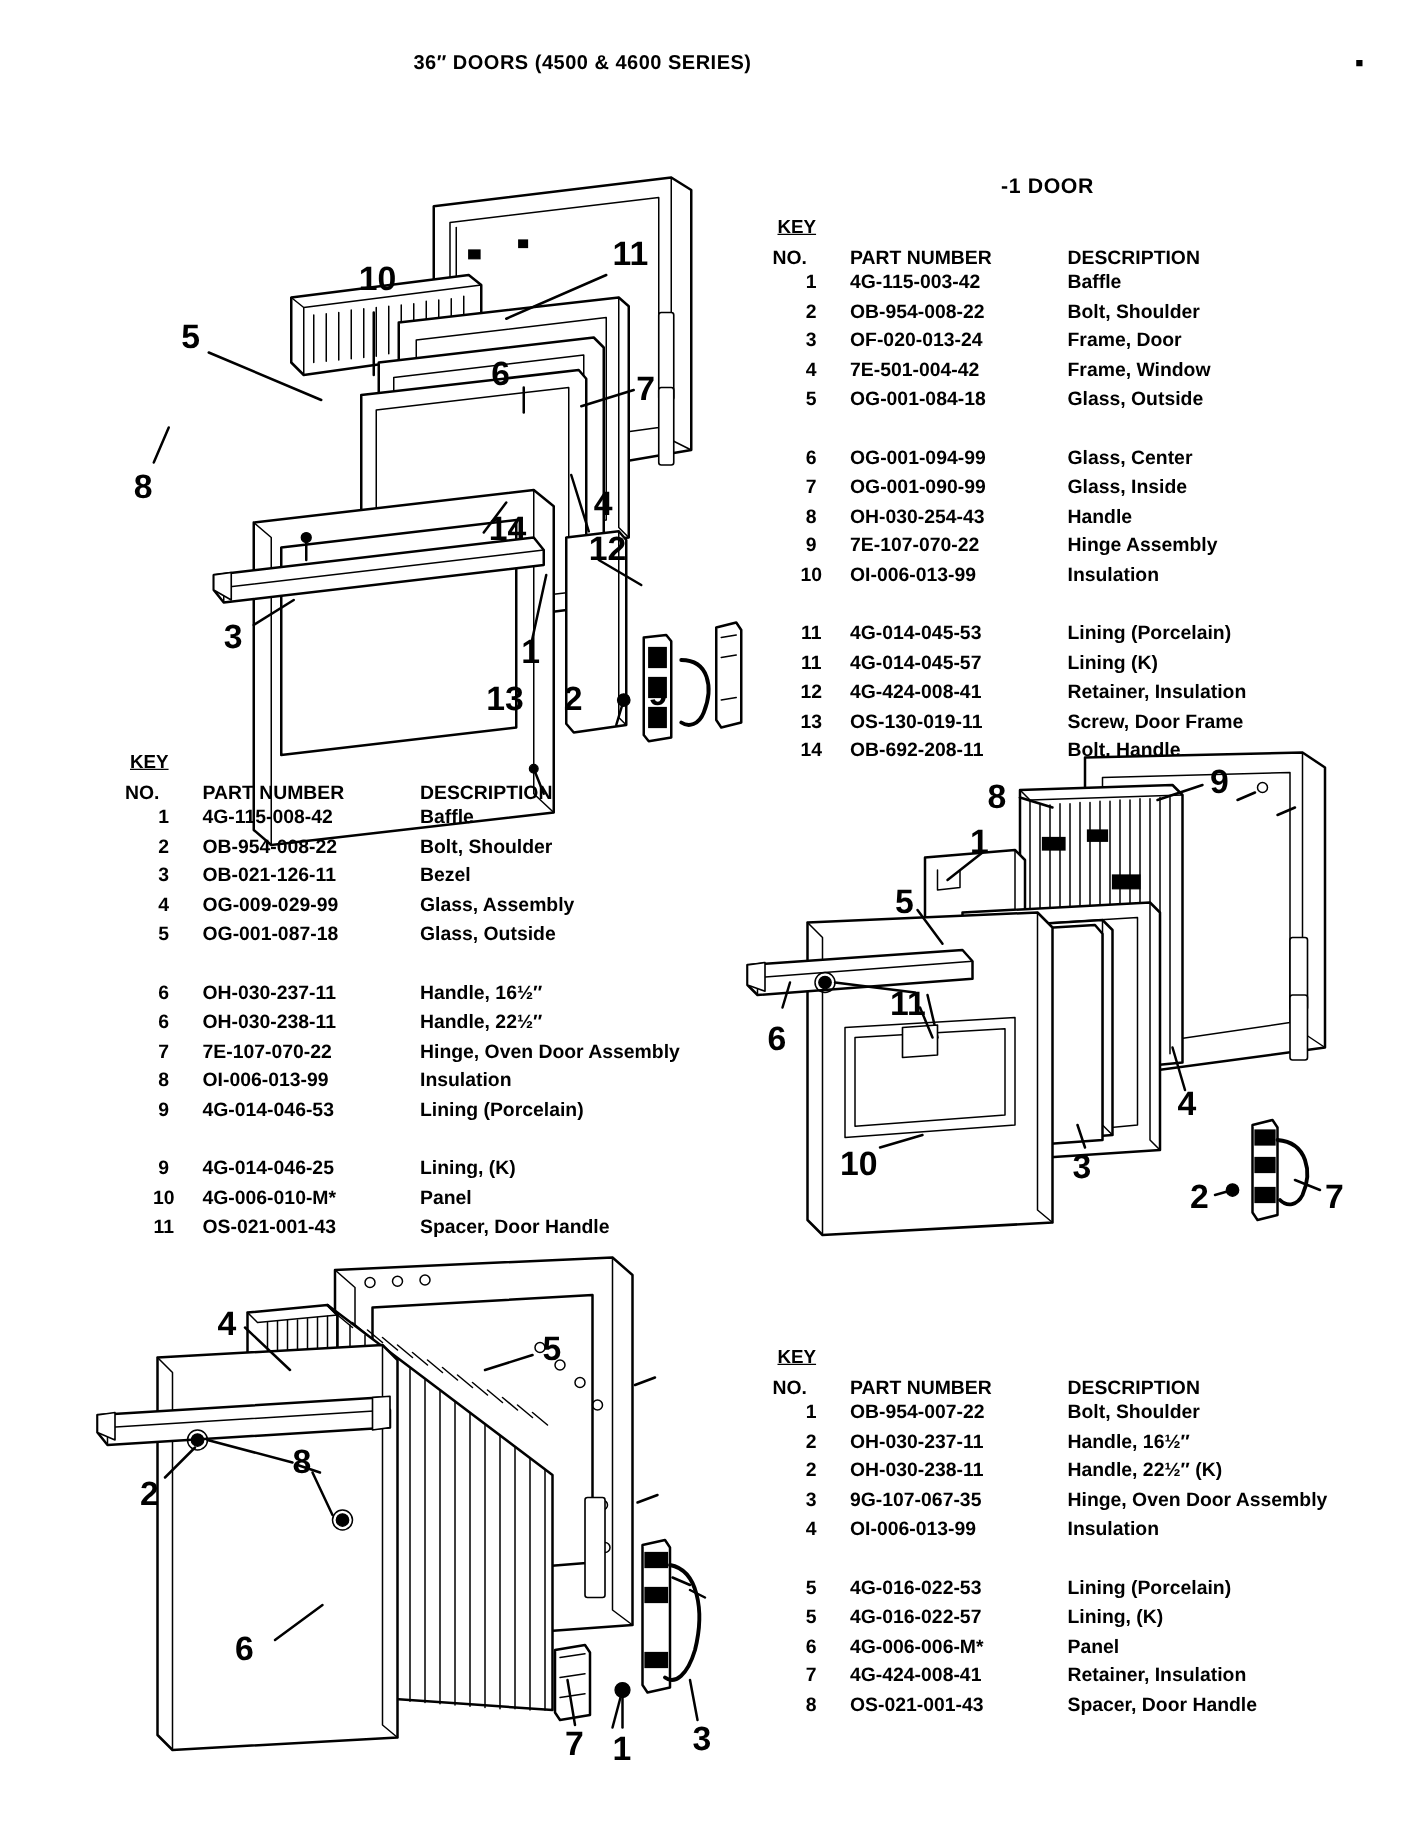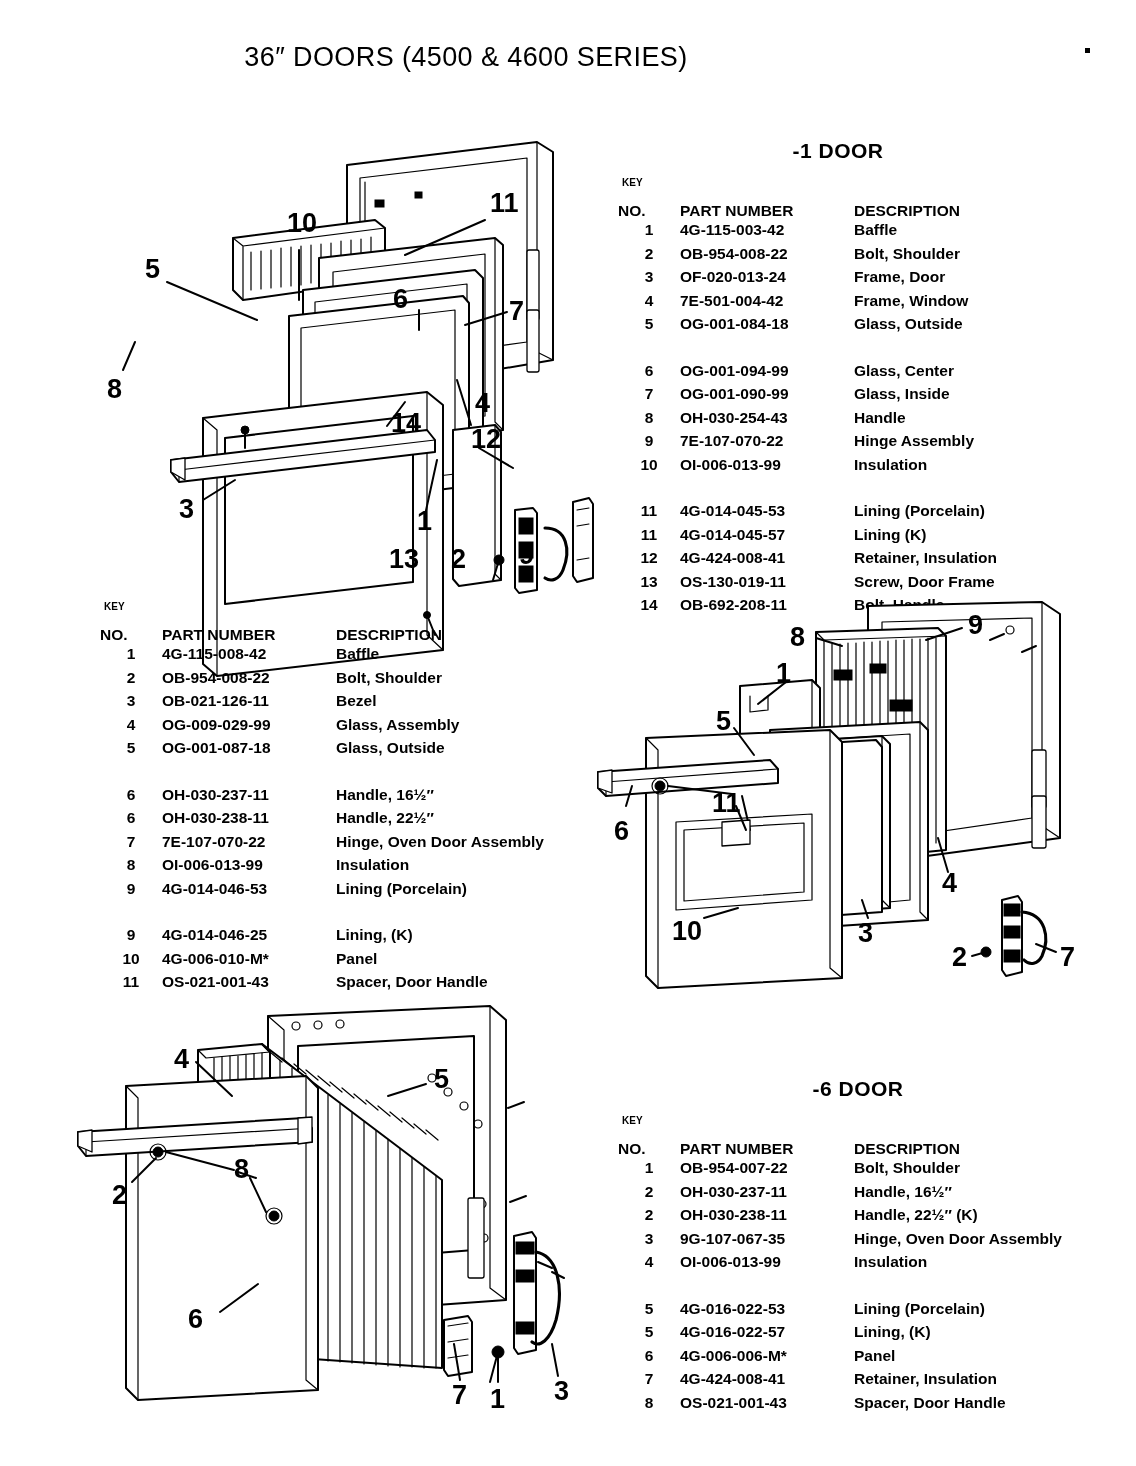--- a/index.html
+++ b/index.html
@@ -14,42 +14,42 @@
     font-family: "Liberation Sans", sans-serif;
     color: #000000;
     overflow: hidden;
   }
 
   
   #page-title {
     position: absolute;
     top: 42px; left: 0; width: 932px;
     text-align: center;
-    font-size: 27px;
-    font-weight: normal;
+    font-size: 16px;
+    font-weight: bold;
     letter-spacing: 0.4px;
   }
 
   
   .speck {
     position: absolute;
     width: 5px; height: 5px;
     background: #000;
   }
 
   
   .parts-table {
     position: absolute;
     font-size: 15.5px;
     font-weight: bold;
     line-height: 1;
   }
   .parts-table .tbl-title {
     text-align: center;
-    font-size: 21px;
+    font-size: 17px;
     font-weight: bold;
     letter-spacing: 0.5px;
     margin-bottom: 17px;
   }
   .parts-table table {
     border-collapse: collapse;
     width: 100%;
   }
   .parts-table th, .parts-table td {
     padding: 0;
@@ -63,22 +63,23 @@
   .col-part  { width: 174px; text-align: left; }
   .col-desc  { text-align: left; }
 
   .hdr-keyline { text-align: left; padding-left: 4px; }
   .hdr-row th { padding-bottom: 4px; }
 
   
   .keyhead {
     position: absolute;
     left: 0; top: 0;
-    font-size: 10px;
+    font-size: 15px;
     font-weight: bold;
+    text-decoration: underline;
   }
 
   
   .drawing { position: absolute; }
   .drawing svg { display: block; overflow: visible; }
   .ln   { fill: none; stroke: #000; stroke-width: 2; stroke-linecap: round; stroke-linejoin: round; }
   .ln-t { fill: none; stroke: #000; stroke-width: 1.2; stroke-linecap: round; stroke-linejoin: round; }
   .ln-h { fill: none; stroke: #000; stroke-width: 3.1; stroke-linecap: round; stroke-linejoin: round; }
   .fillw { fill: #ffffff; stroke: #000; stroke-width: 2; stroke-linejoin: round; }
   .fillw-t { fill: #ffffff; stroke: #000; stroke-width: 1.3; stroke-linejoin: round; }
@@ -570,21 +571,20 @@
   <text class="callout" x="42" y="204">2</text>
   <text class="callout" x="164" y="178">8</text>
   <text class="callout" x="118" y="328">6</text>
   <text class="callout" x="382" y="404">7</text>
   <text class="callout" x="420" y="408">1</text>
   <text class="callout" x="484" y="400">3</text>
 </svg>
 </div>
 
 <div class="parts-table" style="left:618px; top:1078px; width:480px;">
-  <div class="tbl-title">-6 DOOR</div>
   <div style="position:relative;">
     <div class="keyhead" style="left:4px; top:0;">KEY</div>
     <table>
       <thead>
         <tr class="hdr-row" style="height:44px;">
           <th class="col-key hdr-keyline" style="vertical-align:bottom; text-align:left;">NO.</th>
           <th class="col-part" style="vertical-align:bottom;">PART NUMBER</th>
           <th class="col-desc" style="vertical-align:bottom;">DESCRIPTION</th>
         </tr>
       </thead>

